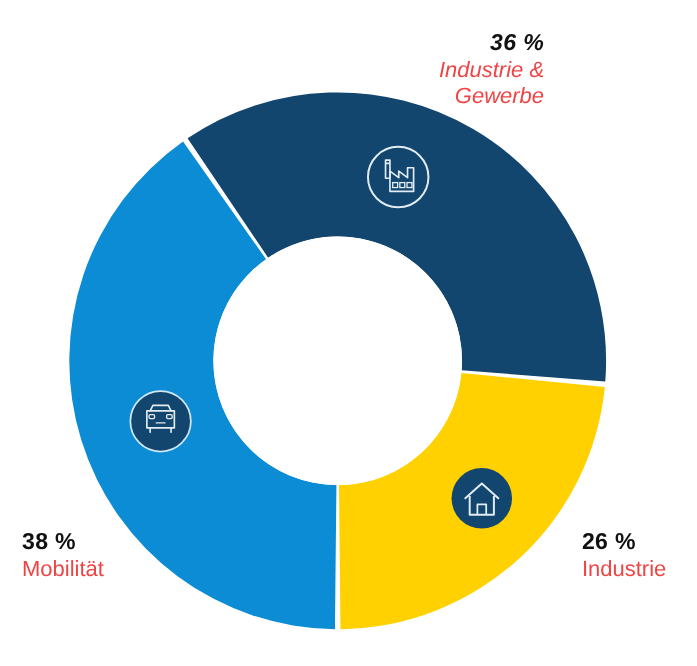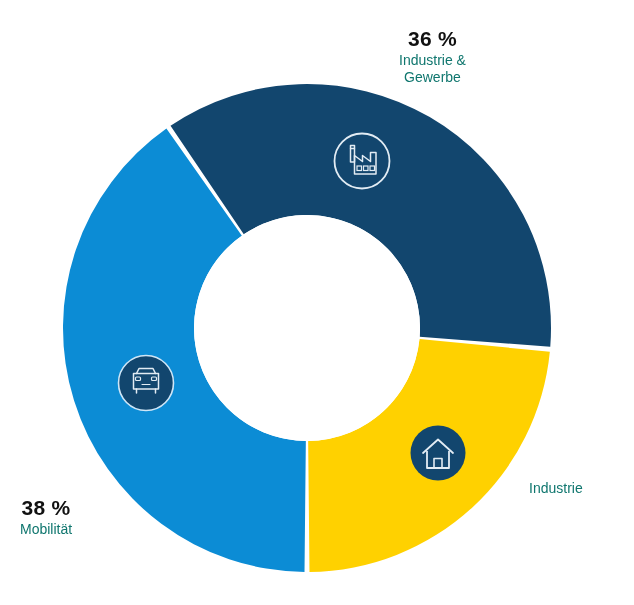--- a/index.html
+++ b/index.html
@@ -38,42 +38,42 @@
     line-height: 1.22;
   }
   .label-pct {
     font-size: 21px;
     font-weight: bold;
     letter-spacing: 0.3px;
     color: #111111;
     white-space: nowrap;
   }
   .label-name {
-    font-size: 14px;
+    font-size: 20px;
     font-weight: normal;
-    color: #0f766e;
+    color: #ef4444;
     white-space: pre-line;
   }
 
   
   #label-industrie {
     left: 399px;
     top: 26px;
-    text-align: center;
+    text-align: right;
+    font-style: italic;
   }
   #label-haushalte {
     left: 529px;
     top: 480px;
     text-align: left;
   }
   #label-mobilitaet {
     left: 20px;
     top: 480px;
-    text-align: center;
-    margin-top: 15px;
+    text-align: left;
   }
 </style>
 </head>
 <body>
 
 <div id="chart-root">
 
   <svg class="donut" viewBox="0 0 634 605">
 
     <path d="M 170.51120364905208 125.74568367851958 A 244 244 0 0 1 550.2766333494941 346.77444183287014 L 419.664998231528 336.69472101276364 A 113 113 0 0 0 243.79002464074952 234.33304203144553 Z" fill="#12466E"></path>
@@ -124,20 +124,21 @@
 
   </svg>
 
   <div class="label-block" id="label-industrie">
     <div class="label-pct">36 %</div>
     <div class="label-name">Industrie &amp;
 Gewerbe</div>
   </div>
 
   <div class="label-block" id="label-haushalte">
+    <div class="label-pct">26 %</div>
     <div class="label-name">Industrie</div>
   </div>
 
   <div class="label-block" id="label-mobilitaet">
     <div class="label-pct">38 %</div>
     <div class="label-name">Mobilität</div>
   </div>
 
 </div>
 

